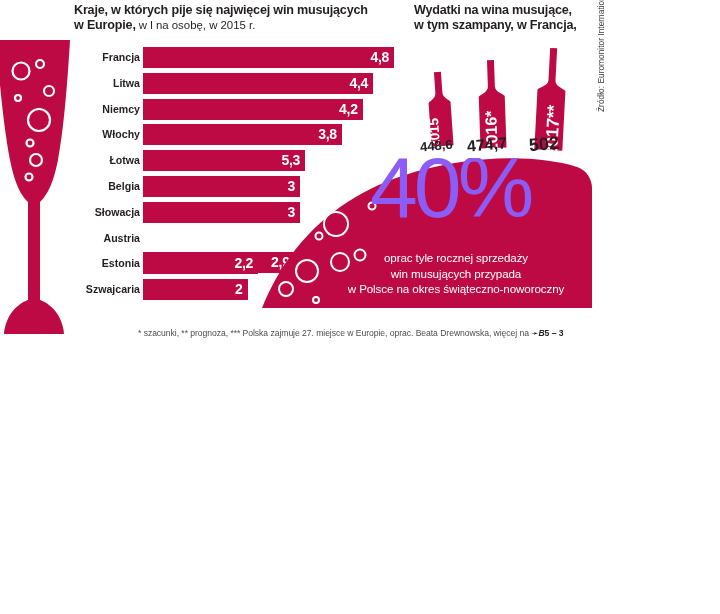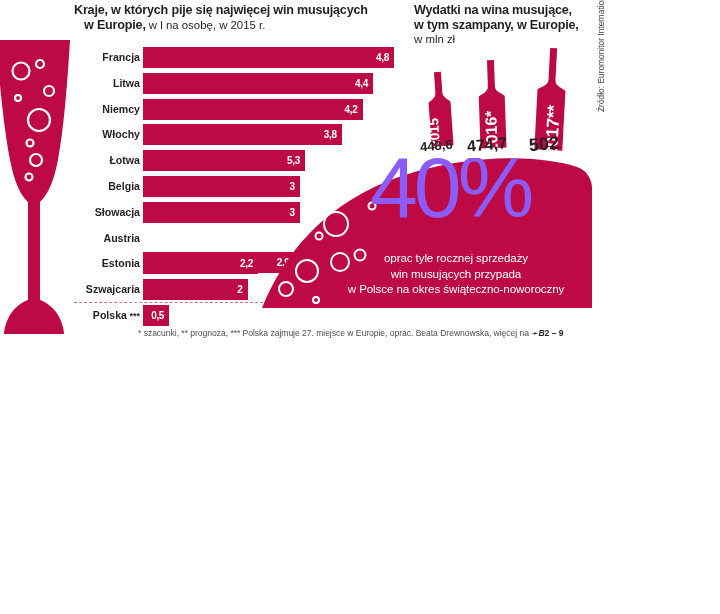--- a/index.html
+++ b/index.html
@@ -10,37 +10,37 @@
   }
   #infographic{position:absolute;left:0;top:0;width:602px;height:350px;}
 
   
   .glass{position:absolute;left:0;top:0;width:72px;height:340px;}
 
   
   .left-panel{position:absolute;left:74px;top:0;width:320px;height:350px;}
   .head{position:absolute;left:0;top:3px;width:320px;}
   .head .l1{font-size:12.6px;font-weight:bold;line-height:14.6px;letter-spacing:-.2px;}
-  .head .l2{font-size:12.6px;font-weight:bold;line-height:14.6px;letter-spacing:-.2px;margin-left:10px;}
+  .head .l2{font-size:12.6px;font-weight:bold;line-height:14.6px;letter-spacing:-.2px;}
   .head .l2 .sub{font-weight:normal;font-size:11.4px;letter-spacing:0;}
 
   .bars{position:absolute;left:0;top:47px;width:320px;}
   .row{position:relative;height:25.8px;}
   .row .lab{
     position:absolute;left:0;top:0;width:66px;height:21px;line-height:21px;
     text-align:right;font-size:10.6px;font-weight:bold;color:#231f20;white-space:nowrap;
   }
   .row .lab .ast{font-size:9px;}
   .row .bar{
     position:absolute;left:69px;top:0;height:21px;background:#bd0a44;
     box-sizing:border-box;
   }
   .row .val{
     position:absolute;right:5px;top:0;height:21px;line-height:21px;
-    font-size:10px;font-weight:bold;color:#ffffff;letter-spacing:-.3px;
+    font-size:14px;font-weight:bold;color:#ffffff;letter-spacing:-.3px;
   }
   .row.highlight .bar{background:#bd0a44;}
   .dashed{
     position:absolute;left:0;top:0;width:320px;height:0;
     border-top:1.6px dashed #c9798f;
   }
 
   
   .right-panel{position:absolute;left:414px;top:0;width:200px;height:350px;}
   .rhead{position:absolute;left:0;top:3px;width:200px;}
@@ -168,35 +168,27 @@
           <div class="bar" style="width: 115.042px;">
             <span class="val">2,2</span>
           </div>
         </div>
         <div class="row">
           <div class="lab">Szwajcaria</div>
           <div class="bar" style="width: 104.583px;">
             <span class="val">2</span>
           </div>
         </div>
-        <div class="row highlight">
-          <div class="dashed" style="top: -3px;"></div>
-          <div class="lab">Polska<span class="ast"> ***</span></div>
-          <div class="bar" style="width: 26.1458px;">
-            <span class="val">0,5</span>
-          </div>
-        </div>
       </div>
   </div>
 
   <div class="right-panel">
     <div class="rhead">
       <div class="l1">Wydatki na wina musujące,</div>
-      <div class="l2">w tym szampany, w Europie,</div>
-      <div class="l3">w mln zł</div>
+      <div class="l2">w tym szampany, w Francja,</div>
     </div>
 
     <div class="bottles" id="bottles">
         <div class="bottle" style="left: 10px; top: 18px; width: 32px; height: 78px; transform: rotate(-4deg);"><svg width="32" height="78" viewBox="0 0 32 78">
             <path fill="#bd0a44" d="M12.5,2 L19.5,2 L19.5,22.759999999999998 C19.5,28.759999999999998 27,30.759999999999998 27,32.76 L27,76L5,76L5,32.76 C5,30.759999999999998 12.5,28.759999999999998 12.5,22.759999999999998 Z"></path>
           </svg><div class="yr" style="font-size: 13.64px; left: -6px; top: 54.6px; transform: rotate(-90deg) translateX(0px); transform-origin: 50% 50%;">2015</div></div>
         <div class="bnum" style="left: 6px; top: 86px; font-size: 13px;">448,6</div>
         <div class="bottle" style="left: 60px; top: 6px; width: 36px; height: 92px; transform: rotate(-2deg);"><svg width="36" height="92" viewBox="0 0 36 92">
             <path fill="#bd0a44" d="M14.5,2 L21.5,2 L21.5,28.64 C21.5,34.64 31,36.64 31,38.64 L31,90L5,90L5,38.64 C5,36.64 14.5,34.64 14.5,28.64 Z"></path>
           </svg><div class="yr" style="font-size: 16.12px; left: -4px; top: 64.4px; transform: rotate(-90deg) translateX(0px); transform-origin: 50% 50%;">2016*</div></div>
@@ -225,16 +217,16 @@
       </g>
     </svg>
     <div class="pct">40%</div>
     <div class="ctext">
       <div>oprac tyle rocznej sprzedaży</div>
       <div>win musujących przypada</div>
       <div>w Polsce na okres świąteczno-noworoczny</div>
     </div>
   </div>
 
-  <div class="footnote"><span>* szacunki, ** prognoza, *** Polska zajmuje 27. miejsce w Europie, oprac. Beata Drewnowska, więcej na </span><span class="b">➛</span><span class="it">B</span><span class="b">2 – 9</span></div>
+  <div class="footnote"><span>* szacunki, ** prognoza, *** Polska zajmuje 27. miejsce w Europie, oprac. Beata Drewnowska, więcej na </span><span class="b">➛</span><span class="it">B</span><span class="b">5 – 3</span></div>
 
   <div class="source">Źródło: Euromonitor International, szacunki branży</div>
 </div>
 
 </body></html>

